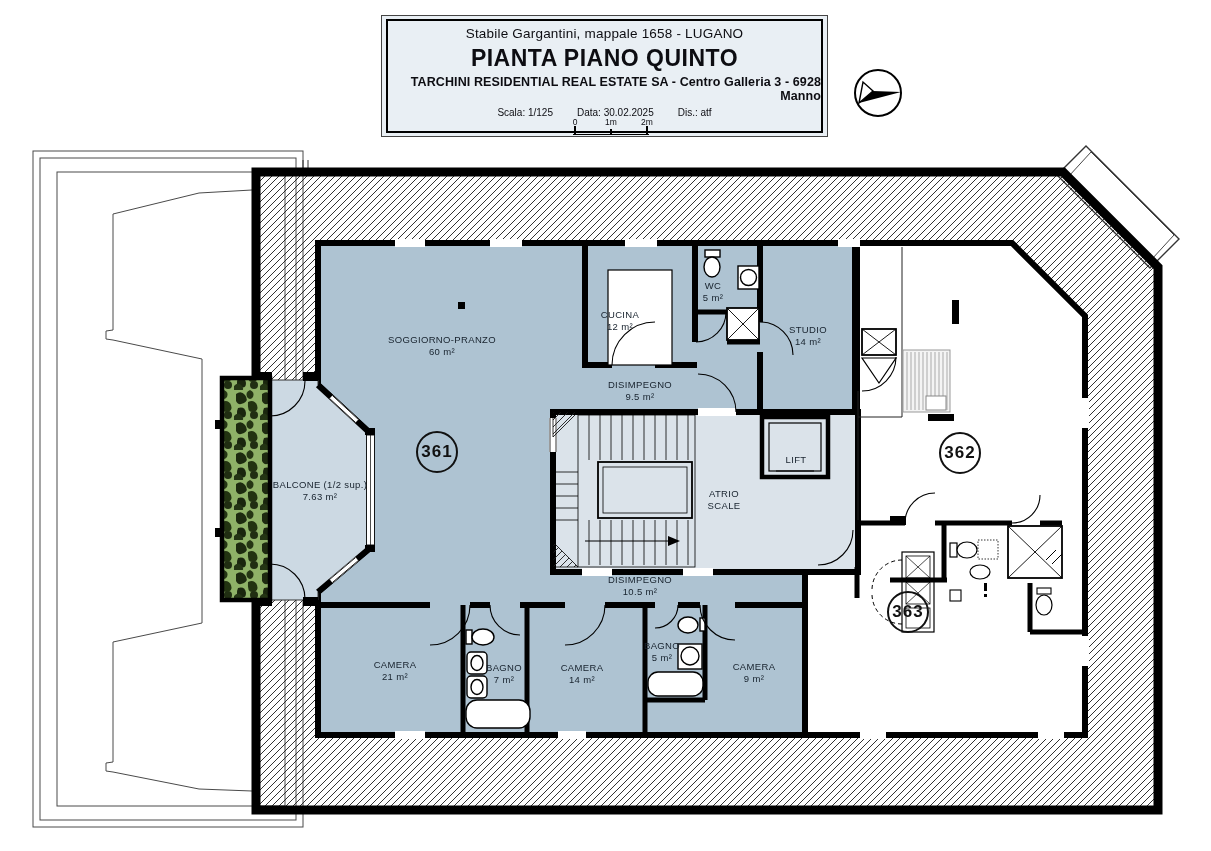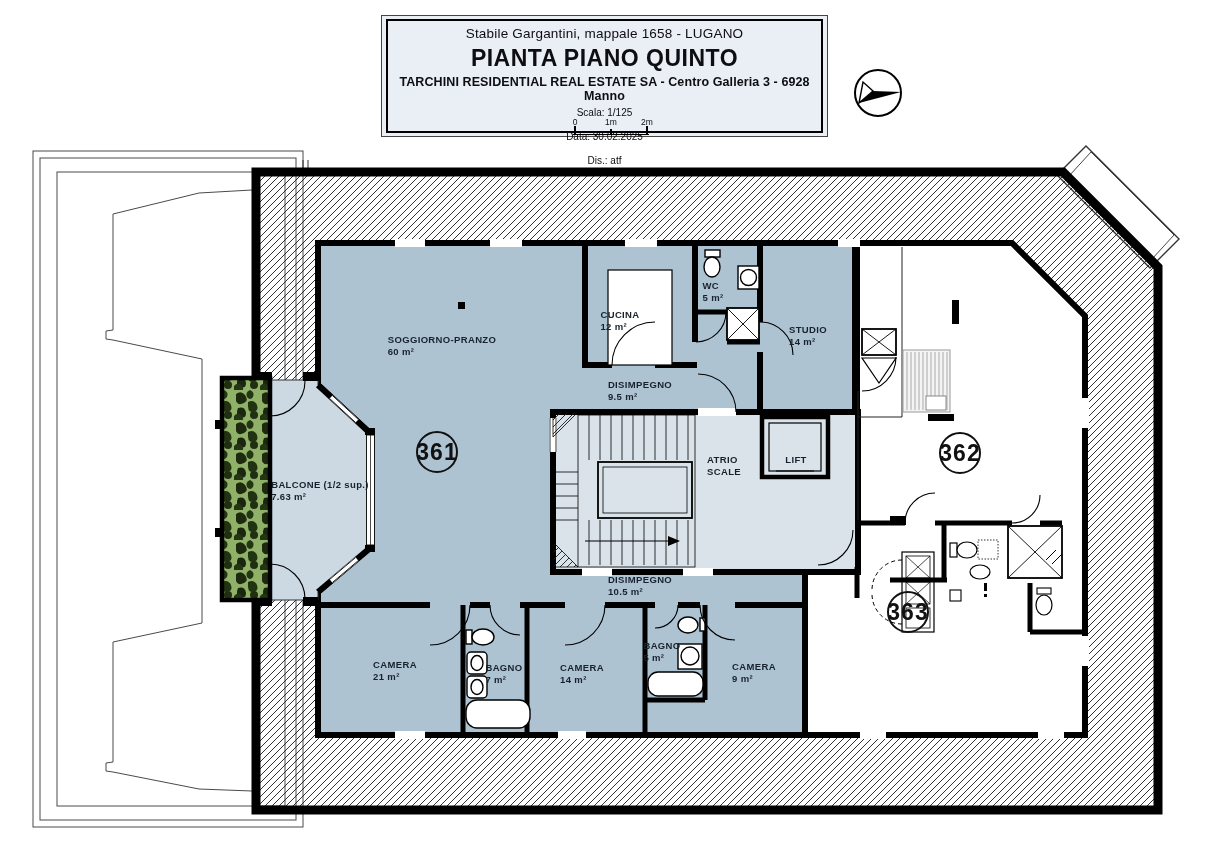--- a/index.html
+++ b/index.html
@@ -6,33 +6,33 @@
   #stage{position:relative;width:1211px;height:851px;background:#ffffff;overflow:hidden;
          font-family:"Liberation Sans",sans-serif;}
   #plan-svg{position:absolute;left:0;top:0;}
   
   .tblock{position:absolute;left:381px;top:15px;width:447px;height:122px;
           background:#e9eff4;border:1px solid #444;box-sizing:border-box;}
   .tblock-inner{position:absolute;left:4px;top:3px;right:4px;bottom:3px;
           border:2.5px solid #000;box-sizing:border-box;text-align:center;color:#0d0d12;}
   .t-line1{margin-top:5px;font-size:13.5px;letter-spacing:.2px;}
   .t-title{margin-top:4px;font-size:23px;font-weight:700;letter-spacing:.5px;}
-  .t-line3{margin-top:3px;font-size:12.5px;font-weight:700;letter-spacing:.1px;}
-  .t-meta{margin-top:4px;font-size:10px;display:flex;justify-content:center;gap:13px;flex-direction:column;}
+  .t-line3{margin-top:3px;font-size:12.5px;font-weight:700;letter-spacing:.1px;text-align:right;}
+  .t-meta{margin-top:4px;font-size:10px;display:flex;justify-content:center;gap:24px;}
   .sbar{position:absolute;left:185px;top:96px;width:76px;height:18px;font-size:8.5px;}
   .sbar .lbls{position:relative;height:9px;}
   .sbar .lbls span{position:absolute;top:0;transform:translateX(-50%);}
   .sbar .bar{position:relative;height:8px;border-bottom:1.5px solid #000;}
   .sbar .bar i{position:absolute;bottom:0;width:1.5px;background:#000;}
   
-  .rlabel{position:absolute;transform:translate(-50%,-50%);white-space:nowrap;
-          font-size:9.5px;line-height:1.3;font-weight:700;color:#17222d;letter-spacing:.35px;}
+  .rlabel{position:absolute;transform:translate(-50%,-50%);text-align:center;white-space:nowrap;
+          font-size:9.5px;line-height:1.3;font-weight:400;color:#17222d;letter-spacing:.35px;}
   .unit{position:absolute;transform:translate(-50%,-50%);width:38px;height:38px;border:2px solid #111;
         border-radius:50%;display:flex;align-items:center;justify-content:center;
-        font-size:23px;font-weight:700;color:#111;letter-spacing:1px;}
+        font-size:17px;font-weight:700;color:#111;letter-spacing:1px;}
   .compass{position:absolute;left:851px;top:66px;}
 </style>
 </head>
 <body>
 
 <div id="stage">
 
 <svg id="plan-svg" width="1211" height="851" viewBox="0 0 1211 851">
   <defs>
     <pattern id="hatch" width="7" height="7" patternUnits="userSpaceOnUse">
@@ -265,21 +265,21 @@
       <div>5 m²</div>
 </div>
 <div class="rlabel" style="left:808px;top:336px">
   <div>STUDIO</div>
       <div>14 m²</div>
 </div>
 <div class="rlabel" style="left:640px;top:391px">
   <div>DISIMPEGNO</div>
       <div>9.5 m²</div>
 </div>
-<div class="rlabel" style="left:724px;top:466px">
+<div class="rlabel" style="left:724px;top:500px">
   <div>ATRIO</div>
       <div>SCALE</div>
 </div>
 <div class="rlabel" style="left:796px;top:460px">
   <div>LIFT</div>
 </div>
 <div class="rlabel" style="left:640px;top:586px">
   <div>DISIMPEGNO</div>
       <div>10.5 m²</div>
 </div>

